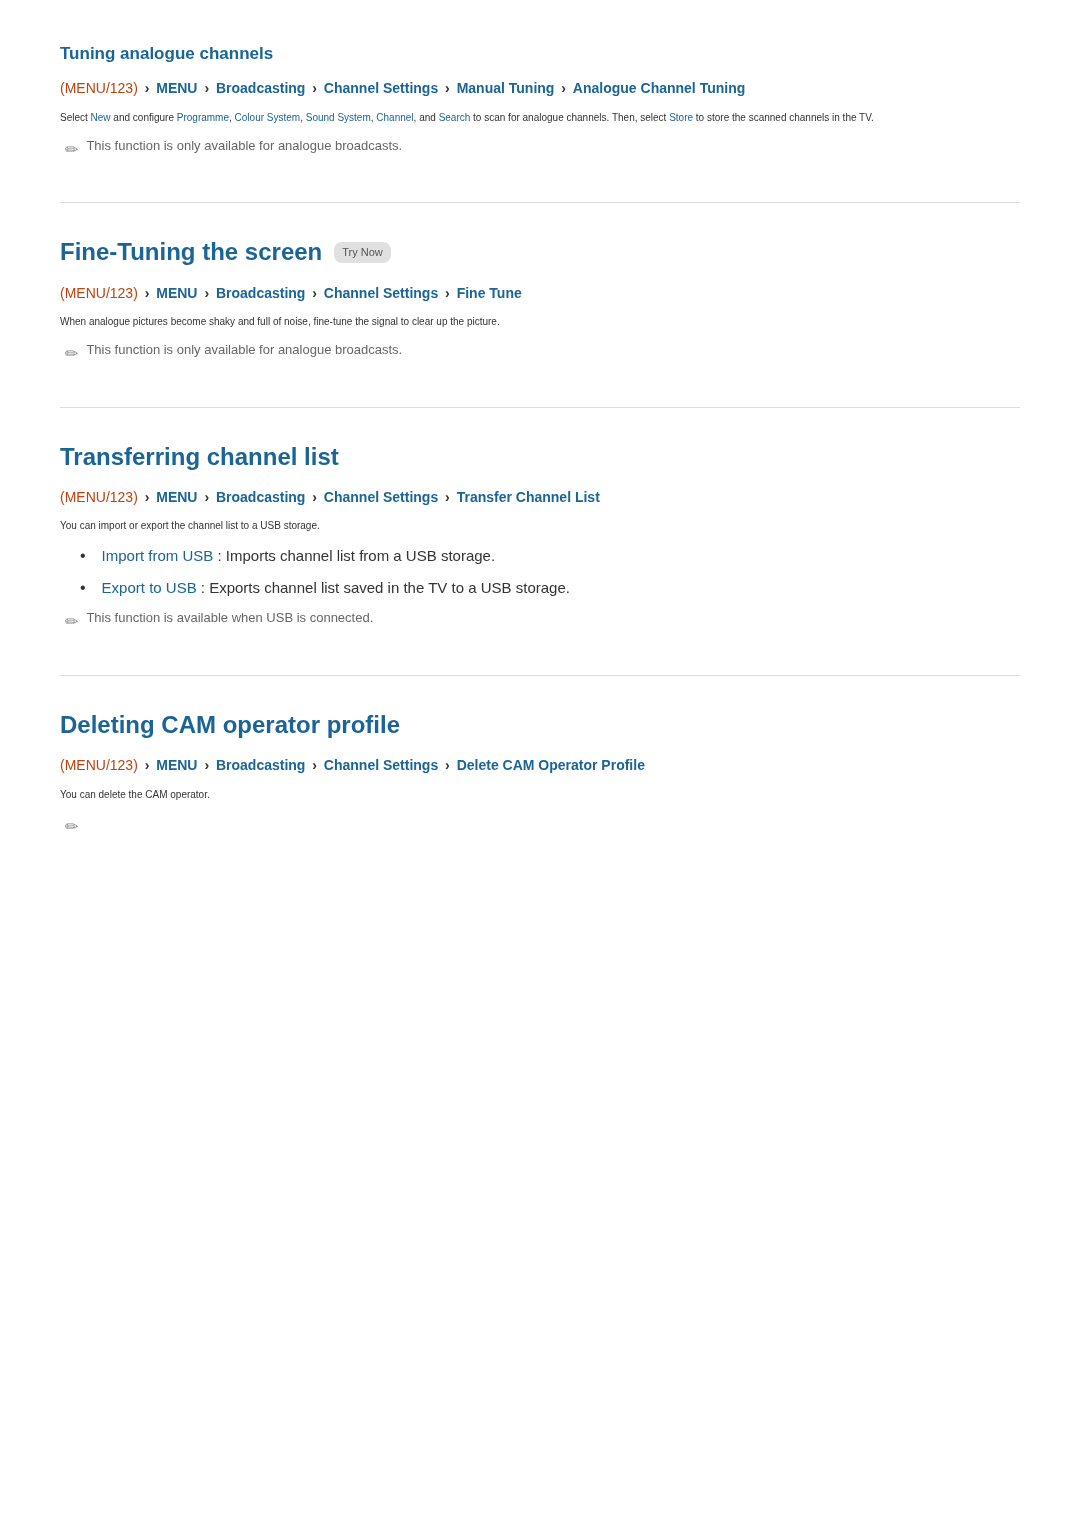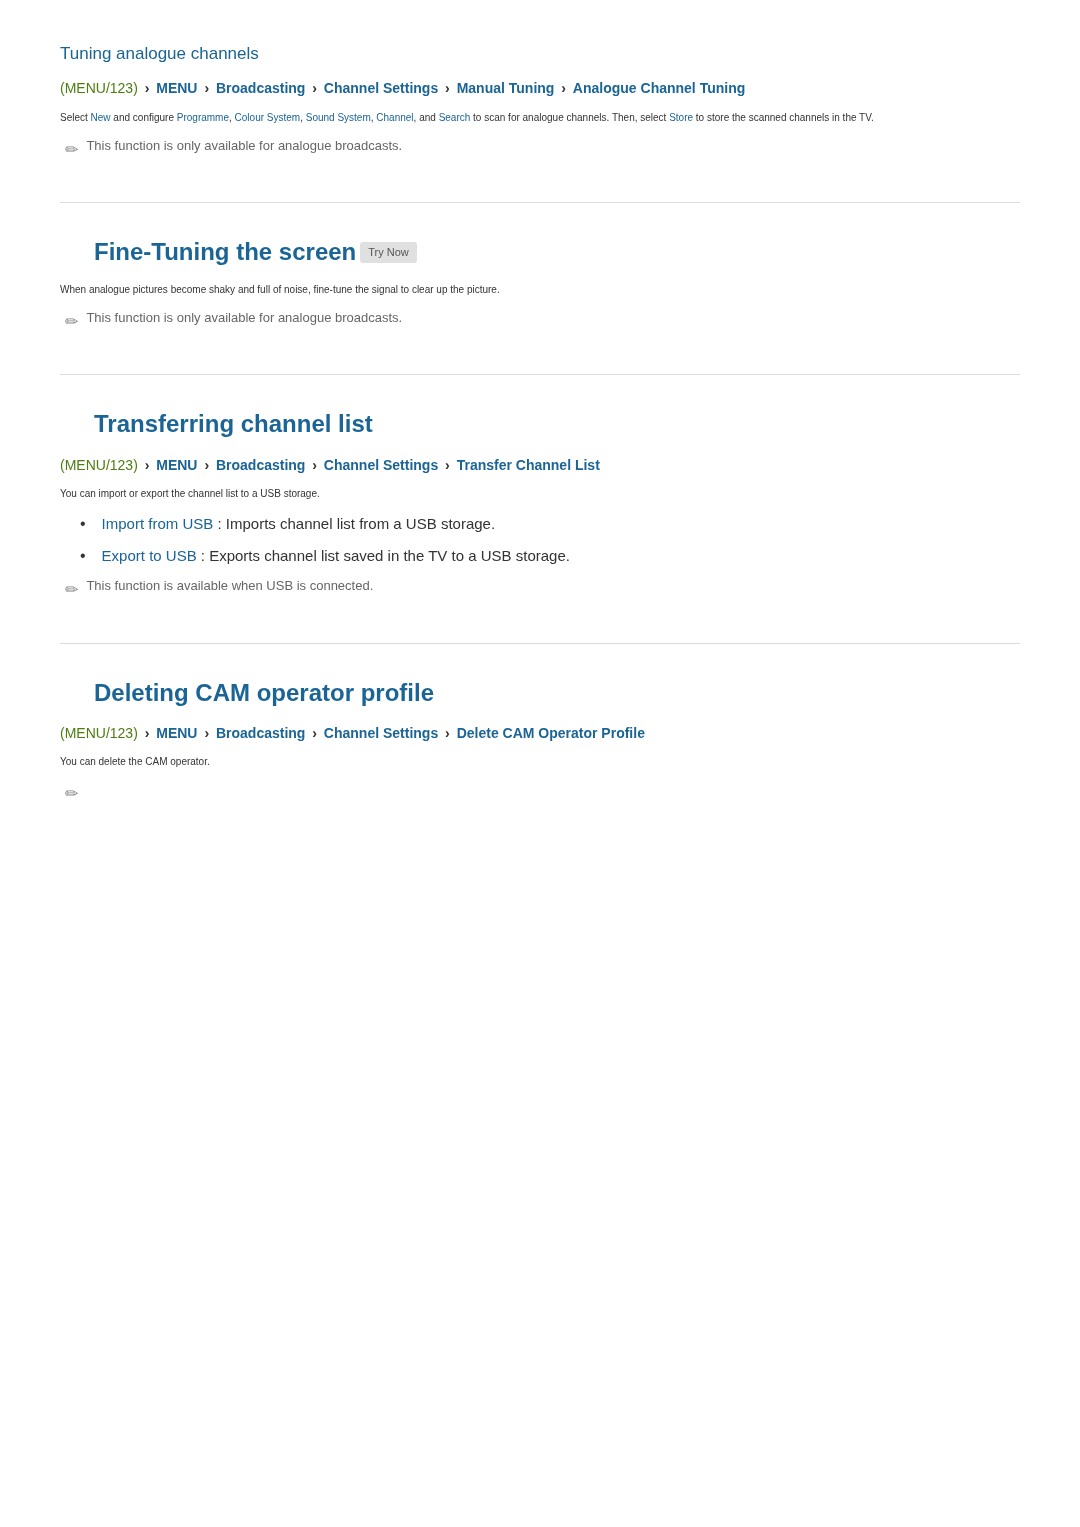--- a/index.html
+++ b/index.html
@@ -17,44 +17,43 @@
       padding: 40px 60px;
       max-width: 1080px;
     }
 
     .section {
       margin-bottom: 40px;
     }
 
     .section-title-small {
       font-size: 17px;
-      font-weight: normal;
+      font-weight: bold;
       color: #1a6496;
       margin-bottom: 10px;
     }
 
     .section-title-large {
       font-size: 24px;
       font-weight: bold;
       color: #1a6496;
       margin-bottom: 10px;
       display: flex;
       align-items: center;
-      gap: 4px;
-      margin-left: 34px;
+      gap: 12px;
     }
 
     .try-now-badge {
       display: inline-block;
       background-color: #e0e0e0;
       color: #555555;
       font-size: 11px;
       font-weight: normal;
       padding: 2px 8px;
-      border-radius: 3px;
+      border-radius: 8px;
       vertical-align: middle;
     }
 
     .breadcrumb {
       font-size: 14px;
       margin-bottom: 10px;
       color: #333;
     }
 
     .breadcrumb .menu-item {
@@ -62,21 +61,21 @@
       font-weight: bold;
     }
 
     .breadcrumb .chevron {
       color: #333;
       margin: 0 3px;
       font-weight: bold;
     }
 
     .breadcrumb .gray-item {
-      color: #4d7c0f;
+      color: #c2410c;
     }
 
     .body-text {
       font-size: 10px;
       color: #333333;
       margin-bottom: 10px;
     }
 
     .highlight-blue {
       color: #1a6496;
@@ -165,20 +164,31 @@
 </div>
 
 <hr class="divider">
 
 <div class="section">
   <div class="section-title-large">
     <span>Fine-Tuning the screen</span>
     <span class="try-now-badge">Try Now</span>
   </div>
 
+  <div class="breadcrumb">
+    <span class="gray-item">(MENU/123)</span>
+    <span class="chevron"> › </span>
+    <span class="menu-item">MENU</span>
+    <span class="chevron"> › </span>
+    <span class="menu-item">Broadcasting</span>
+    <span class="chevron"> › </span>
+    <span class="menu-item">Channel Settings</span>
+    <span class="chevron"> › </span>
+    <span class="menu-item">Fine Tune</span>
+  </div>
 
   <p class="body-text">When analogue pictures become shaky and full of noise, fine-tune the signal to clear up the picture.</p>
 
   <div class="note">
     <span class="note-icon">✏</span>
     <span>This function is only available for analogue broadcasts.</span>
   </div>
 </div>
 
 <hr class="divider">

